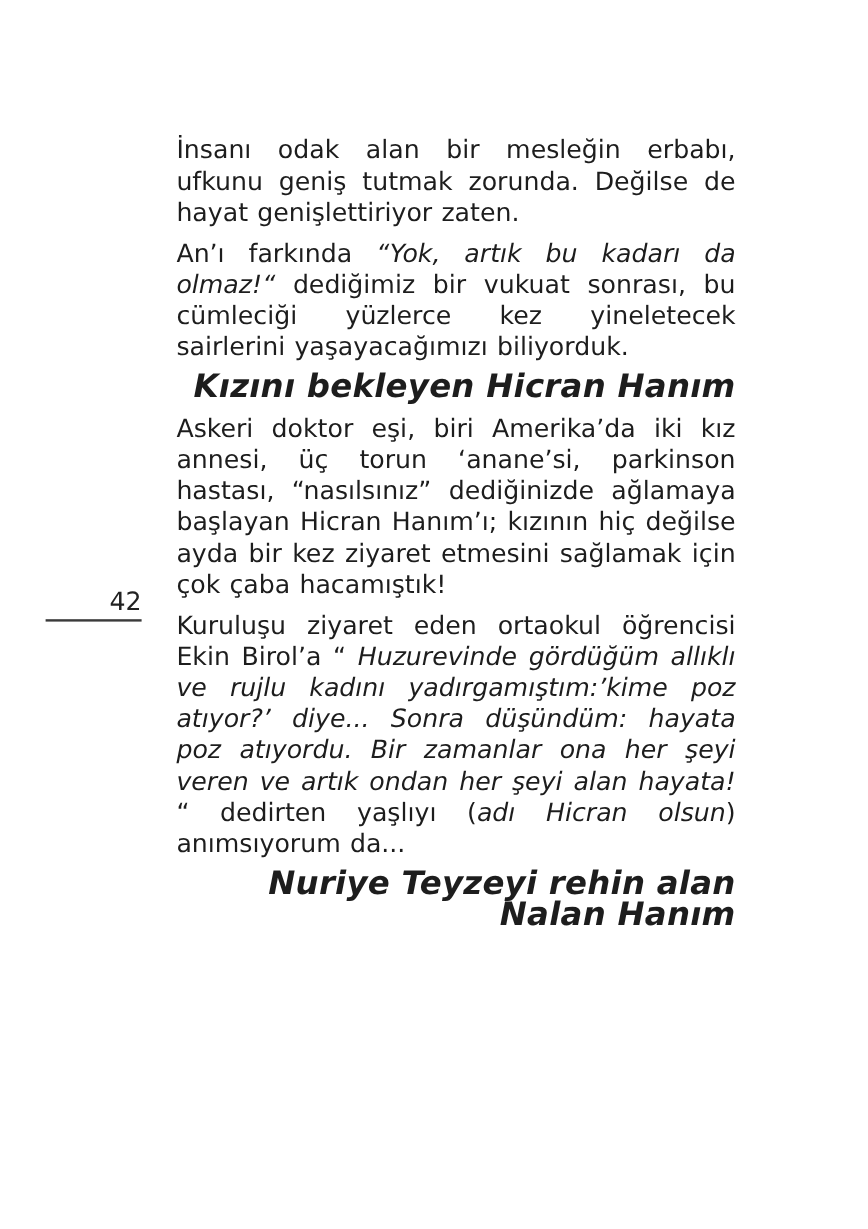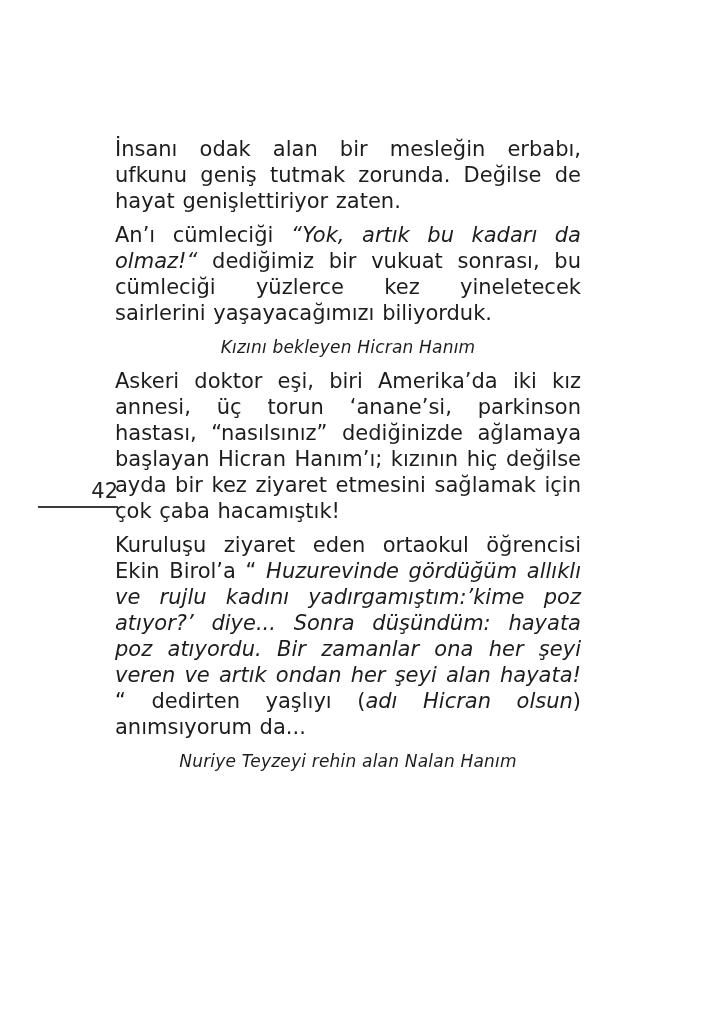--- a/index.html
+++ b/index.html
@@ -15,48 +15,47 @@
     font-family: "DejaVu Sans", "Liberation Sans", sans-serif;
     color: #1d1d1d;
   }
   .book-page {
     position: absolute;
     inset: 0;
     background: #ffffff;
   }
   .text-column {
     position: absolute;
-    left: 115px;
+    left: 147px;
     top: 112px;
     width: 466px;
-    margin-top: 24px;
   }
   .body-par {
     font-size: 21px;
     line-height: 26px;
     text-align: justify;
     margin: 0 0 8px 0;
     word-spacing: 1px;
   }
   .body-par em {
     font-style: italic;
   }
   .section-heading {
-    font-size: 17px;
+    font-size: 27px;
     line-height: 26px;
-    font-weight: normal;
+    font-weight: bold;
     font-style: italic;
     margin: 6px 0 8px 0;
-    text-align: center;
+    text-align: right;
     letter-spacing: 0.2px;
   }
   .page-number-block {
     position: absolute;
     left: 38px;
-    top: 478px;
+    top: 488px;
     width: 80px;
     text-align: right;
     font-size: 21px;
     line-height: 26px;
     color: #222222;
     padding-bottom: 2px;
     border-bottom: 2px solid #3a3a3a;
   }
 </style>
 </head>
@@ -67,21 +66,21 @@
   <div class="page-number-block">42</div>
 
   <div class="text-column">
 
     <p class="body-par">
       <span>İnsanı odak alan bir mesleğin erbabı, ufkunu geniş tutmak zorunda. Değilse de hayat genişlettiriyor zaten.</span>
     </p>
 
 
     <p class="body-par">
-      <span>An’ı cümleciği </span><em>“Yok, artık bu kadarı da olmaz!“</em><span> dediğimiz bir vukuat sonrası, bu cümleciği yüzlerce kez yineletecek sairlerini yaşayacağımızı biliyorduk.</span>
+      <span>An’ı farkında </span><em>“Yok, artık bu kadarı da olmaz!“</em><span> dediğimiz bir vukuat sonrası, bu cümleciği yüzlerce kez yineletecek sairlerini yaşayacağımızı biliyorduk.</span>
     </p>
 
 
     <h2 class="section-heading">Kızını bekleyen Hicran Hanım</h2>
 
     <p class="body-par">
       <span>Askeri doktor eşi, biri Amerika’da iki kız annesi, üç torun ‘anane’si, parkinson hastası, “nasılsınız” dediğinizde ağlamaya başlayan Hicran Hanım’ı; kızının hiç değilse ayda bir kez ziyaret etmesini sağlamak için çok çaba hacamıştık!</span>
     </p>
 
     <p class="body-par">

